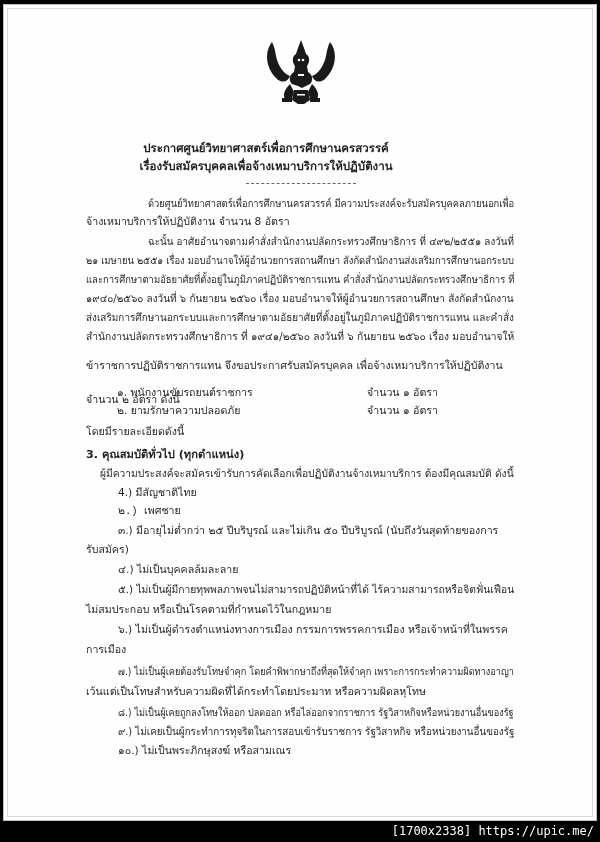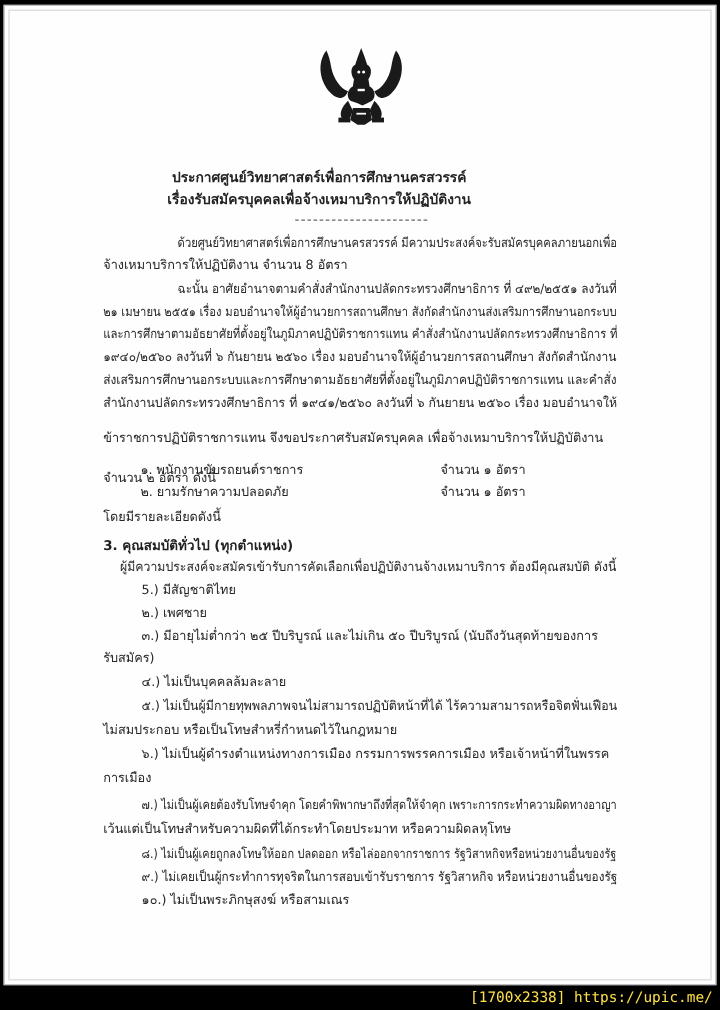--- a/index.html
+++ b/index.html
@@ -28,21 +28,21 @@
     .rule {
       position:absolute; left:246px; top:183px; width:110px; height:0;
       border-top:1px dashed #666;
     }
     .line {
       position:absolute; font-size:10.6px; color:#262626; white-space:nowrap;
       line-height:14px;
     }
     .bold { font-weight:bold; color:#1f1f1f; font-size:11.2px; }
     .footer {
-      position:absolute; right:6px; bottom:4px; color:#fde047;
+      position:absolute; right:6px; bottom:4px; color:#ffffff;
       font-family:"DejaVu Sans Mono", monospace; font-size:12px;
     }
     .pos-name { position:absolute; left:0; }
     .pos-count { position:absolute; left:250px; }
   </style>
 </head>
 <body>
 
 <div class="page">
   <div class="inner-frame"></div>
@@ -92,27 +92,27 @@
 <div class="line" style="left:117px; top:403px; width:300px;">
   <span class="pos-name">๒. ยามรักษาความปลอดภัย</span>
   <span class="pos-count">จำนวน  ๑  อัตรา</span>
 </div>
 
 <div class="line" style="left:86px; top:424px;">โดยมีรายละเอียดดังนี้</div>
 
 <div class="line bold" style="left:86px; top:448px;">3. คุณสมบัติทั่วไป (ทุกตำแหน่ง)</div>
 <div class="line" style="left: 100px; top: 466px; transform-origin: left top; transform: scaleX(0.967);">ผู้มีความประสงค์จะสมัครเข้ารับการคัดเลือกเพื่อปฏิบัติงานจ้างเหมาบริการ  ต้องมีคุณสมบัติ ดังนี้</div>
 
-<div class="line" style="left:118px; top:485px;">5.) มีสัญชาติไทย</div>
-<div class="line" style="left:118px; top:504px;">๒.) เพศชาย</div>
+<div class="line" style="left:118px; top:485px;">4.) มีสัญชาติไทย</div>
+<div class="line" style="left:118px; top:504px;font-family:Liberation Mono, monospace;">๒.) เพศชาย</div>
 <div class="line" style="left:118px; top:523px;">๓.) มีอายุไม่ต่ำกว่า ๒๕ ปีบริบูรณ์ และไม่เกิน ๕๐ ปีบริบูรณ์ (นับถึงวันสุดท้ายของการ</div>
 <div class="line" style="left:86px; top:542px;">รับสมัคร)</div>
 <div class="line" style="left:118px; top:562px;">๔.) ไม่เป็นบุคคลล้มละลาย</div>
 <div class="line" style="left: 118px; top: 582px; transform-origin: left top; transform: scaleX(0.973);">๕.) ไม่เป็นผู้มีกายทุพพลภาพจนไม่สามารถปฏิบัติหน้าที่ได้ ไร้ความสามารถหรือจิตฟั่นเฟือน</div>
-<div class="line" style="left:86px; top:602px;">ไม่สมประกอบ หรือเป็นโทษสำหรี่กำหนดไว้ในกฎหมาย</div>
+<div class="line" style="left:86px; top:602px;">ไม่สมประกอบ หรือเป็นโรคตามที่กำหนดไว้ในกฎหมาย</div>
 <div class="line" style="left:118px; top:622px;">๖.) ไม่เป็นผู้ดำรงตำแหน่งทางการเมือง กรรมการพรรคการเมือง หรือเจ้าหน้าที่ในพรรค</div>
 <div class="line" style="left:86px; top:642px;">การเมือง</div>
 <div class="line" style="left: 118px; top: 664px; transform-origin: left top; transform: scaleX(0.867);">๗.) ไม่เป็นผู้เคยต้องรับโทษจำคุก โดยคำพิพากษาถึงที่สุดให้จำคุก เพราะการกระทำความผิดทางอาญา</div>
 <div class="line" style="left:86px; top:684px;">เว้นแต่เป็นโทษสำหรับความผิดที่ได้กระทำโดยประมาท หรือความผิดลหุโทษ</div>
 <div class="line" style="left: 118px; top: 705px; transform-origin: left top; transform: scaleX(0.861);">๘.) ไม่เป็นผู้เคยถูกลงโทษให้ออก ปลดออก หรือไล่ออกจากราชการ รัฐวิสาหกิจหรือหน่วยงานอื่นของรัฐ</div>
 <div class="line" style="left: 118px; top: 724px; transform-origin: left top; transform: scaleX(0.93);">๙.) ไม่เคยเป็นผู้กระทำการทุจริตในการสอบเข้ารับราชการ รัฐวิสาหกิจ หรือหน่วยงานอื่นของรัฐ</div>
 <div class="line" style="left:118px; top:743px;">๑๐.) ไม่เป็นพระภิกษุสงฆ์ หรือสามเณร</div>
 
 <div class="footer">[1700x2338] https://upic.me/</div>
 

